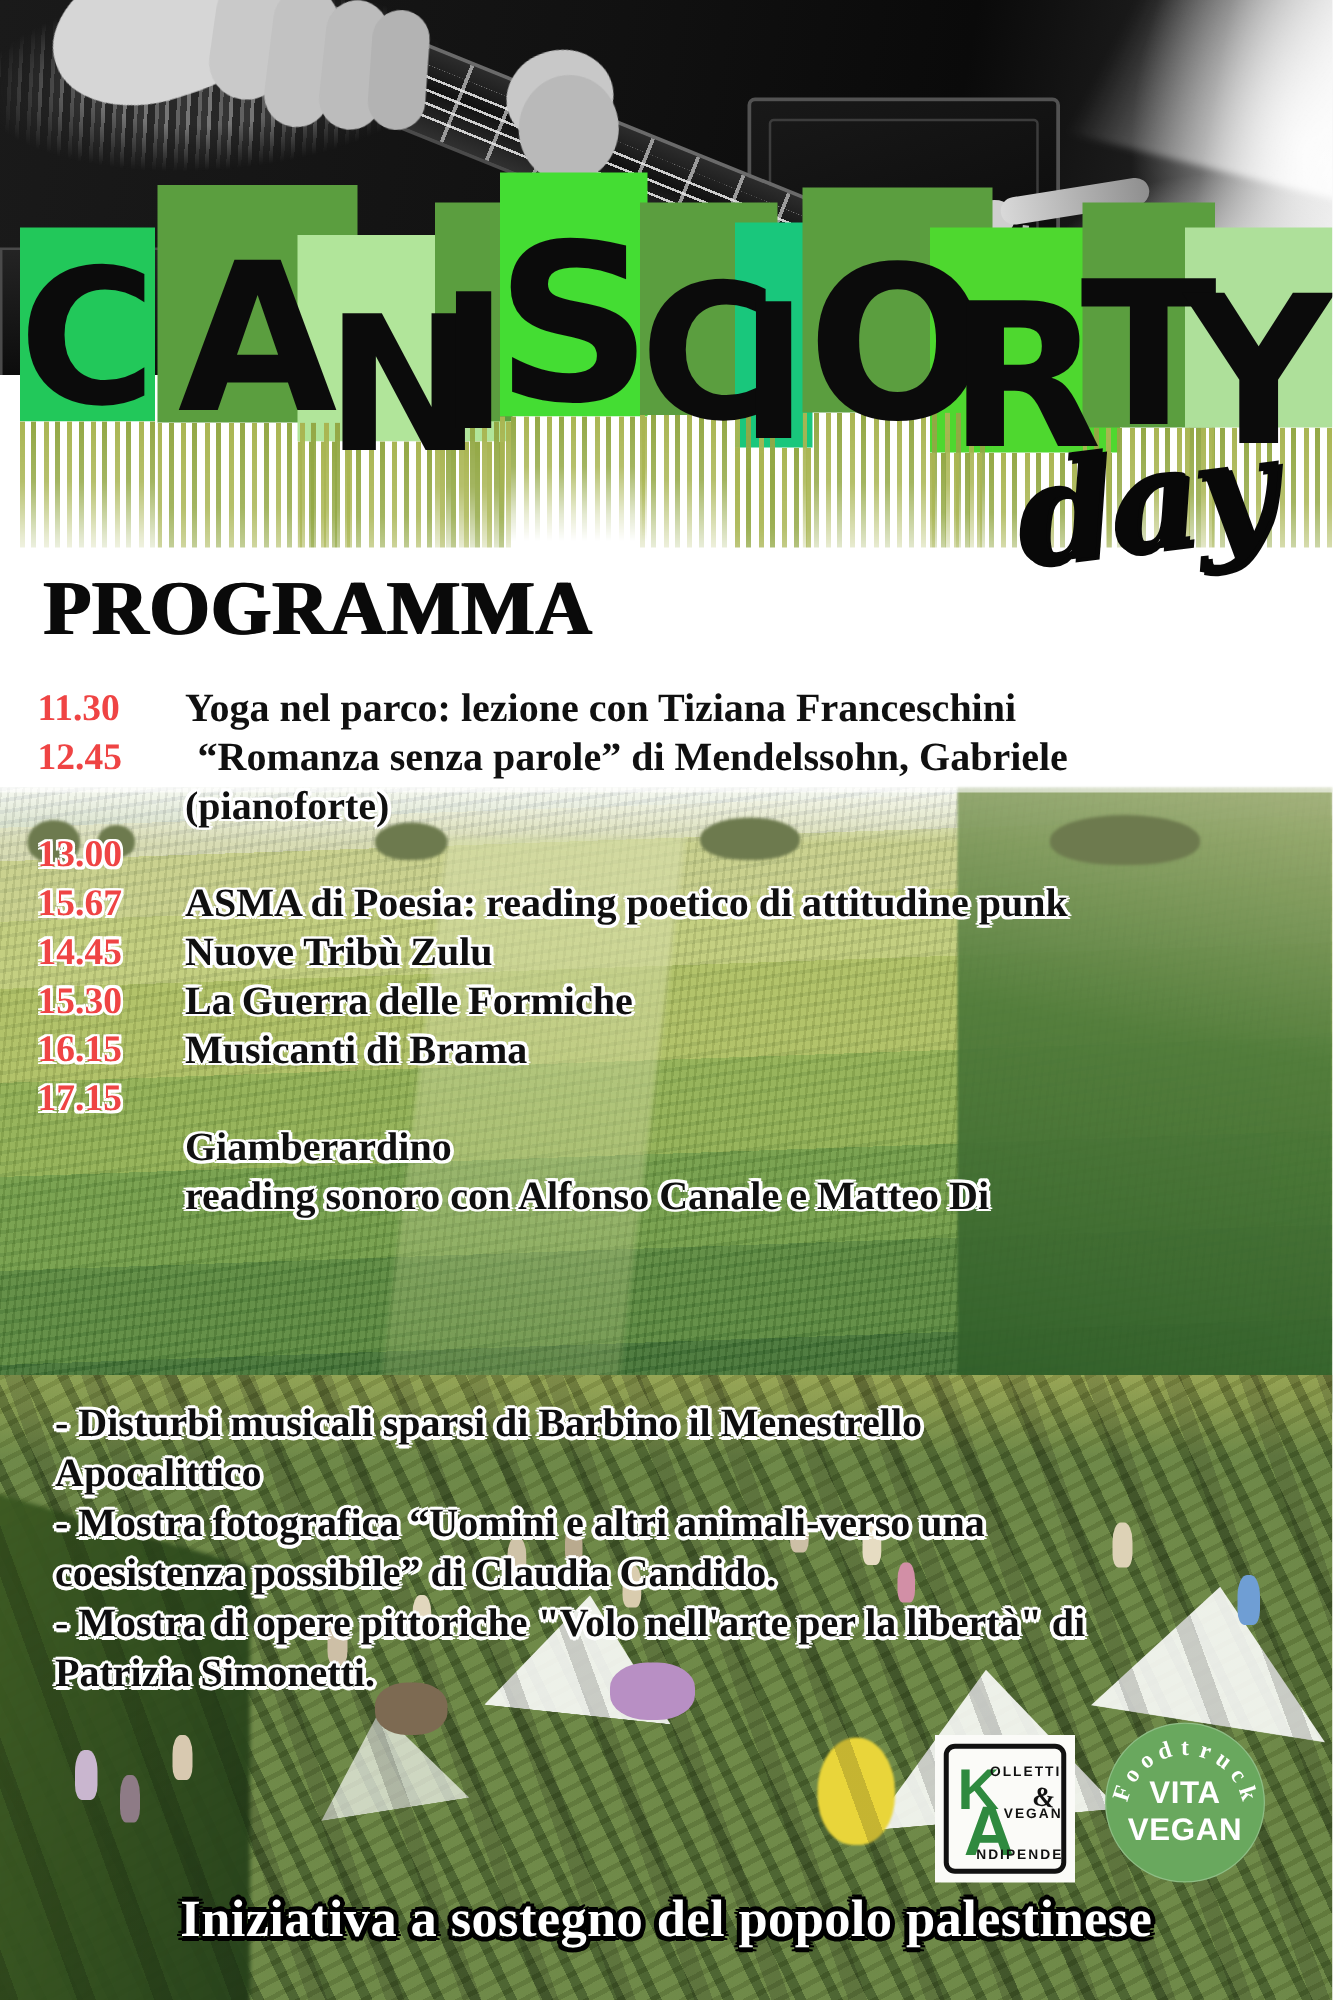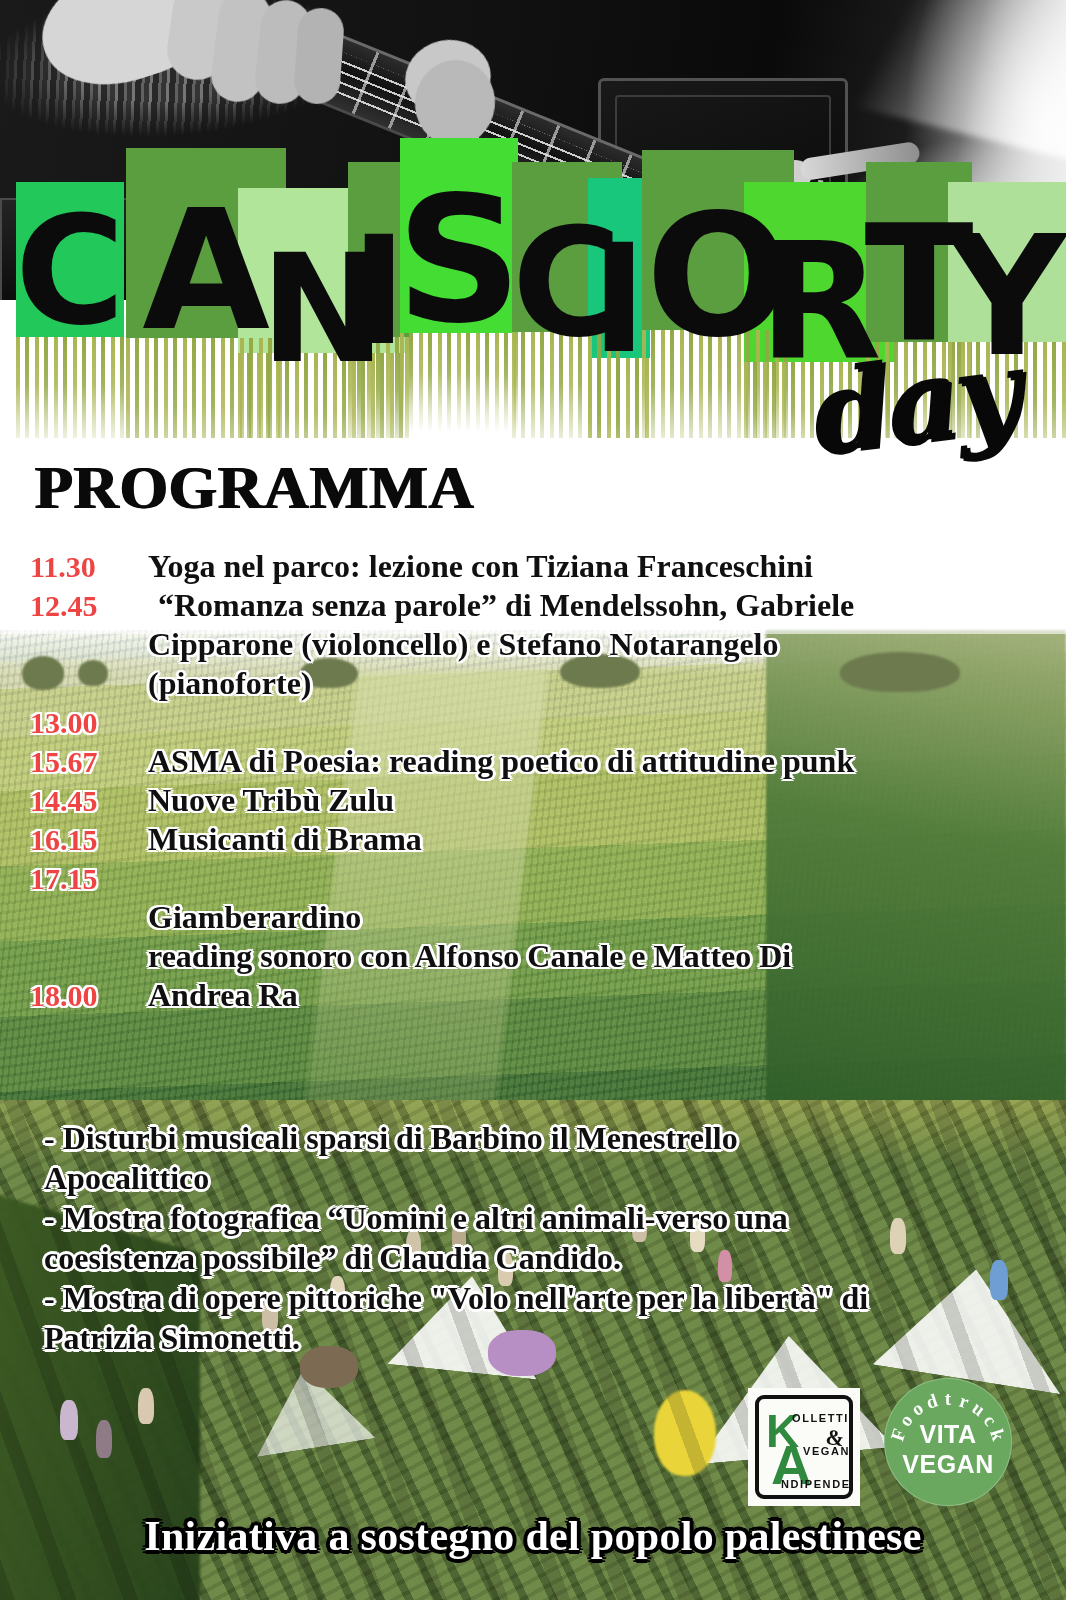--- a/index.html
+++ b/index.html
@@ -432,55 +432,51 @@
         <div class="row">
           <div class="time">11.30</div>
           <div class="evt">Yoga nel parco: lezione con Tiziana Franceschini</div>
         </div>
         <div class="row">
           <div class="time">12.45</div>
           <div class="evt indent">“Romanza senza parole” di Mendelssohn, Gabriele</div>
         </div>
         <div class="row">
           <div class="time"></div>
-          <div class="evt">Cipparone (violoncello) e Stefano Notarangelo</div>
-        </div>
-        <div class="row">
-          <div class="time"></div>
           <div class="evt">(pianoforte)</div>
         </div>
         <div class="row">
           <div class="time">13.00</div>
         </div>
         <div class="row">
           <div class="time">15.67</div>
           <div class="evt">ASMA di Poesia: reading poetico di attitudine punk</div>
         </div>
         <div class="row">
           <div class="time">14.45</div>
           <div class="evt">Nuove Tribù Zulu</div>
         </div>
         <div class="row">
+          <div class="time">15.30</div>
+          <div class="evt">La Guerra delle Formiche</div>
+        </div>
+        <div class="row">
           <div class="time">16.15</div>
           <div class="evt">Musicanti di Brama</div>
         </div>
         <div class="row">
           <div class="time">17.15</div>
         </div>
         <div class="row">
           <div class="time"></div>
           <div class="evt">Giamberardino</div>
         </div>
         <div class="row">
           <div class="time"></div>
           <div class="evt">reading sonoro con Alfonso Canale e Matteo Di</div>
-        </div>
-        <div class="row">
-          <div class="time">18.00</div>
-          <div class="evt">Andrea Ra</div>
         </div>
       </div>
 
     <div class="notes">
         <div class="note">- Disturbi musicali sparsi di Barbino il Menestrello</div>
         <div class="note">Apocalittico</div>
         <div class="note">- Mostra fotografica “Uomini e altri animali-verso una</div>
         <div class="note">coesistenza possibile” di Claudia Candido.</div>
         <div class="note">- Mostra di opere pittoriche "Volo nell'arte per la libertà" di</div>
         <div class="note">Patrizia Simonetti.</div>

